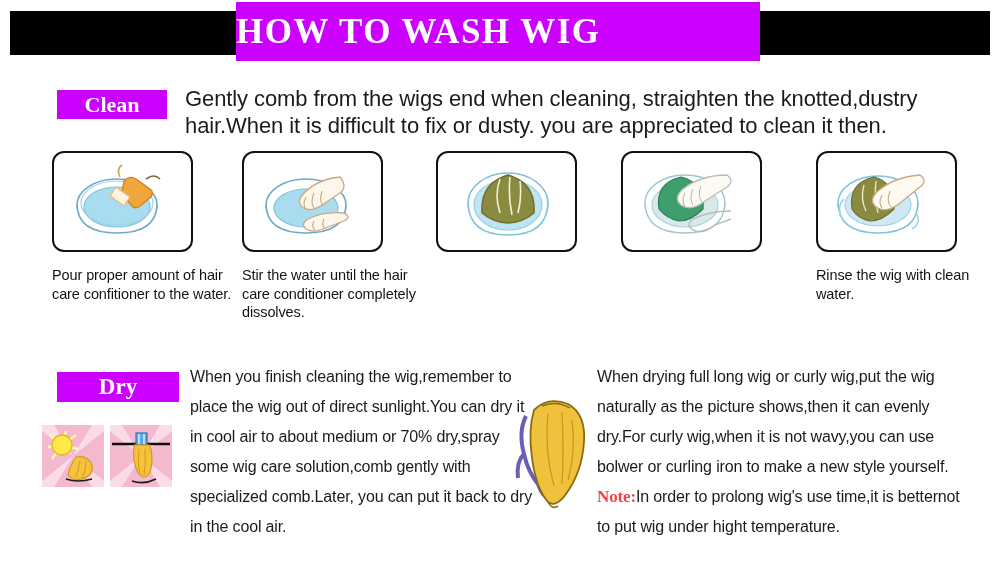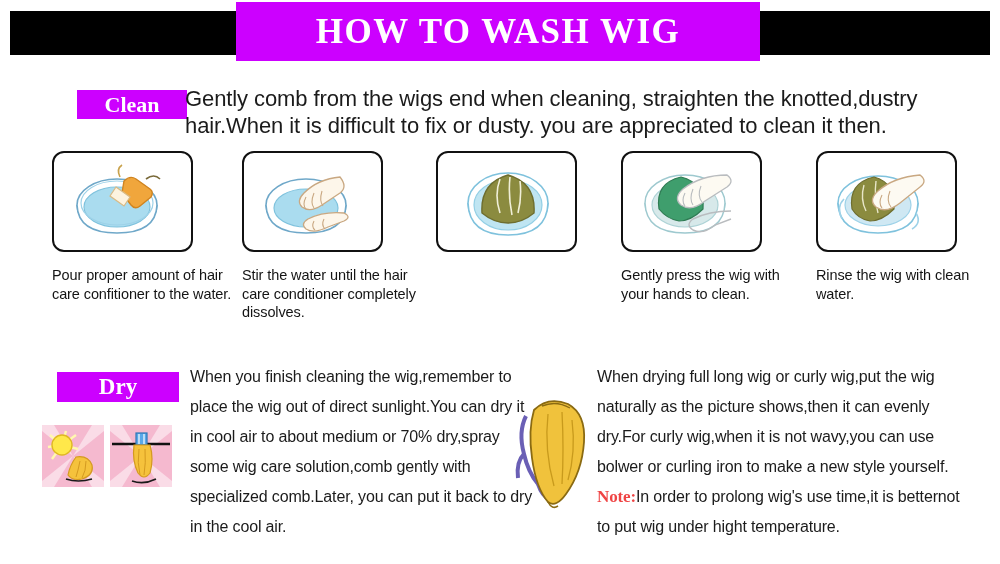--- a/index.html
+++ b/index.html
@@ -13,39 +13,39 @@
 
   
   .header { position: absolute; left: 0; top: 0; width: 1000px; height: 66px; }
   .header-bar {
     position: absolute; left: 10px; top: 11px;
     width: 980px; height: 44px; background: #000000;
   }
   .header-plate {
     position: absolute; left: 236px; top: 2px;
     width: 524px; height: 59px; background: #cc00ff;
-    display: flex; align-items: center; justify-content: center;
+    display: flex; align-items: center; 
   }
   .header-title {
     font-family: "Liberation Serif", serif;
     font-size: 35px; font-weight: bold; color: #ffffff;
     letter-spacing: 1.5px; line-height: 1;
     white-space: nowrap;
   }
 
   
   .clean-row { position: absolute; left: 0; top: 80px; width: 1000px; }
   .badge {
     display: inline-flex; align-items: center; justify-content: center;
     background: #cc00ff; color: #ffffff;
     font-family: "Liberation Serif", serif; font-weight: bold;
   }
   .badge-clean {
     position: absolute; left: 57px; top: 10px;
-    width: 110px; height: 29px; font-size: 22px; margin-left: 20px;
+    width: 110px; height: 29px; font-size: 22px;
   }
   .clean-text {
     position: absolute; left: 185px; top: 5px; width: 800px;
     font-size: 22px; line-height: 27px; color: #1b1b1b;
     letter-spacing: -0.1px;
   }
 
   
   .steps { position: absolute; left: 0; top: 151px; width: 1000px; }
   .step { position: absolute; top: 0; }
@@ -163,21 +163,20 @@
         <svg width="141" height="101" viewBox="0 0 141 101">
           <ellipse cx="62" cy="50" rx="40" ry="28" fill="#ffffff" stroke="#9ec9cf" stroke-width="1.5"></ellipse>
           <path d="M22 50 Q23 80 62 80 Q101 80 102 50" fill="#ffffff" stroke="#9ec9cf" stroke-width="1.5"></path>
           <ellipse cx="62" cy="52" rx="33" ry="22" fill="#d7e9ea" stroke="#aed3d6" stroke-width="1.2"></ellipse>
           <path d="M36 56 Q32 30 58 24 Q82 30 80 56 Q68 68 56 68 Q44 66 36 56 Z" fill="#3f9e6d" stroke="#2f7b53" stroke-width="1.2"></path>
           <path d="M104 22 Q78 22 60 36 Q50 45 58 52 Q68 59 82 48 L104 34 Q112 28 104 22 Z" fill="#fdfaf2" stroke="#b9bcbf" stroke-width="1.3"></path>
           <path d="M62 40 Q58 48 62 53 M70 36 Q66 46 70 52 M78 33 Q74 43 79 49" fill="none" stroke="#b9bcbf" stroke-width="1.1"></path>
           <path d="M108 58 Q86 58 70 66 Q62 72 70 77 Q80 82 92 72 L108 66" fill="none" stroke="#b9bcbf" stroke-width="1.4"></path>
         </svg>
       </div>
-      <div class="caption">Gently press the wig with  your hands to clean.</div>
     </div>
 
     <div class="step step-4">
       <div class="thumb">
         <svg width="141" height="101" viewBox="0 0 141 101">
           <ellipse cx="60" cy="50" rx="40" ry="27" fill="#ffffff" stroke="#7fc2dd" stroke-width="1.6"></ellipse>
           <path d="M20 50 Q21 80 60 80 Q99 80 100 50" fill="#ffffff" stroke="#7fc2dd" stroke-width="1.6"></path>
           <ellipse cx="60" cy="52" rx="33" ry="21" fill="#cfe8f3" stroke="#9ed2e8" stroke-width="1.2"></ellipse>
           <path d="M34 56 Q30 30 56 24 Q78 30 76 56 Q64 68 52 68 Q40 66 34 56 Z" fill="#8b8b3f" stroke="#6e6e2f" stroke-width="1.2"></path>
           <path d="M46 32 Q42 46 48 58 M58 28 Q56 44 60 60" fill="none" stroke="#e8e6c8" stroke-width="1.4"></path>

